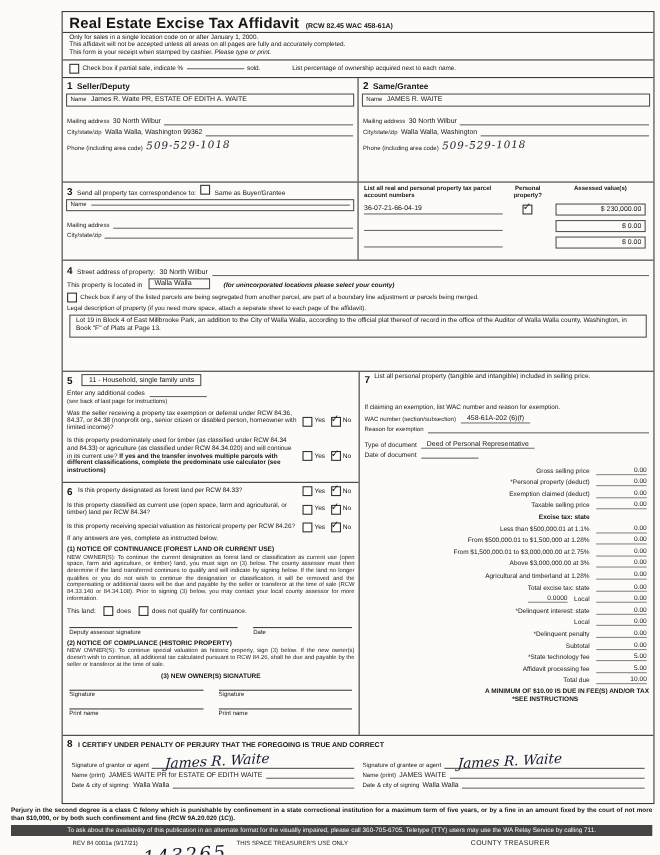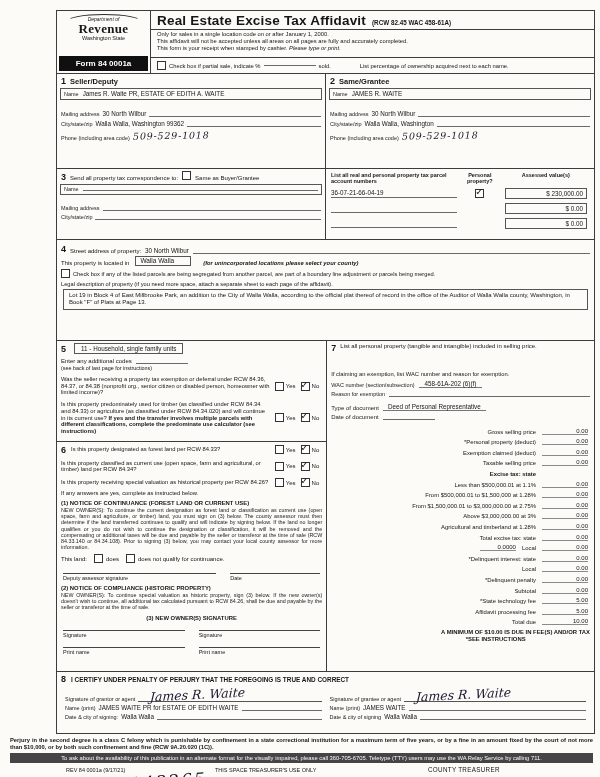--- a/index.html
+++ b/index.html
@@ -126,29 +126,20 @@
   .hw-number{position:absolute;left:120px;top:8px;font-size:17px;font-family:"DejaVu Serif",serif;font-style:italic;color:#15152b;transform:rotate(-4deg);letter-spacing:2px;}
 </style>
 </head>
 <body>
 
 <div class="page">
 <div class="content">
 <div class="form">
 
   <div class="hdr">
-    <div class="hdr-left">
-      <div class="logo">
-        <div class="logo-arc"></div>
-        <div class="logo-dept">Department of</div>
-        <div class="logo-rev">Revenue</div>
-        <div class="logo-state">Washington State</div>
-      </div>
-      <div class="form-number">Form 84 0001a</div>
-    </div>
     <div class="hdr-right">
       <div class="title-block">
         <span class="ftitle">Real Estate Excise Tax Affidavit</span>
         <span class="frcw">(RCW 82.45 WAC 458-61A)</span>
       </div>
       <div class="hnotes">
         <div>Only for sales in a single location code on or after January 1, 2000.</div>
         <div>This affidavit will not be accepted unless all areas on all pages are fully and accurately completed.</div>
         <div><span>This form is your receipt when stamped by cashier.</span> <i>Please type or print.</i></div>
       </div>

